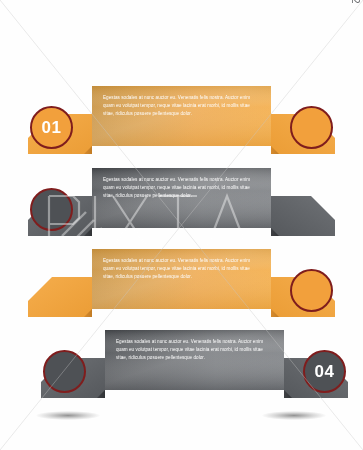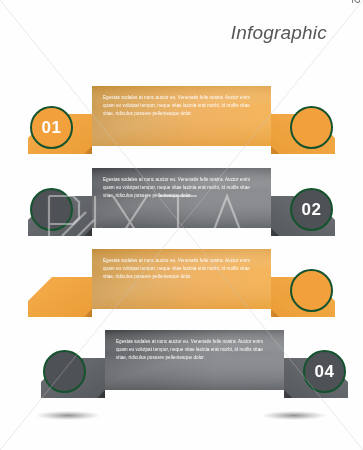--- a/index.html
+++ b/index.html
@@ -77,21 +77,21 @@
     height: 86px;
   }
   .banner svg { display: block; }
 
   
   .num-circle {
     position: absolute;
     width: 43px;
     height: 43px;
     border-radius: 50%;
-    border: 2px solid #14532d;
+    border: 2px solid #7f1d1d;
     box-sizing: border-box;
     display: flex;
     align-items: center;
     justify-content: center;
     font-size: 17px;
     font-weight: 700;
     color: #ffffff;
     letter-spacing: 0.5px;
     z-index: 20;
   }
@@ -119,21 +119,20 @@
                 rgba(100,100,100,0.25) 42%,
                 rgba(255,255,255,0) 72%);
     z-index: 5;
   }
 </style>
 </head>
 <body>
 
 <div id="canvas">
 
-  <div id="page-title">Infographic</div>
 
   <svg width="0" height="0" style="position:absolute">
     <defs>
       <linearGradient id="gradOrangeBody" x1="0" y1="0" x2="1" y2="0">
         <stop offset="0%" stop-color="#c8913f"></stop>
         <stop offset="22%" stop-color="#d79a43"></stop>
         <stop offset="58%" stop-color="#eda445"></stop>
         <stop offset="100%" stop-color="#f3ab45"></stop>
       </linearGradient>
       <linearGradient id="gradOrangeBodyV" x1="0" y1="0" x2="0" y2="1">
@@ -213,23 +212,20 @@
     <svg width="363" height="86" viewBox="0 0 363 86">
       <polygon points="28,60 52,36 92,36 92,76 28,76" fill="url(#gradGrayWingL)"></polygon>
       <polygon points="335,60 311,36 271,36 271,76 335,76" fill="url(#gradGrayWingR)"></polygon>
       <rect x="92" y="8" width="179" height="60" fill="url(#gradGrayBody)"></rect>
       <rect x="92" y="8" width="179" height="60" fill="url(#gradGrayBodyV)"></rect>
       <polygon points="92,68 92,76 84,76" fill="url(#gradGrayFoldL)" opacity="0.85"></polygon>
       <polygon points="271,68 271,76 279,76" fill="url(#gradGrayFoldL)" opacity="0.85"></polygon>
       <polygon points="92,8 271,8 271,68 92,68" fill="url(#sheen)"></polygon>
     </svg>
     <div class="num-circle gray blank" style="left:30px; top:28px;"></div>
-    <div class="num-circle gray" style="right:30px; top:28px;">
-      <span>02</span>
-    </div>
     <div class="body-text" style="left:103px; top:16px;">Egestas sodales at nunc auctor eu. Venenatis felis nostra. Auctor enim quam eu volutpat tempor, neque vitae lacinia erat morbi, id mollis vitae vitae, ridiculus posuere pellentesque dolor.</div>
   </div>
 
   <div class="banner" id="banner-3" style="top:241px;">
     <svg width="363" height="86" viewBox="0 0 363 86">
       <polygon points="28,60 52,36 92,36 92,76 28,76" fill="url(#gradOrangeWingL)"></polygon>
       <polygon points="335,60 311,36 271,36 271,76 335,76" fill="url(#gradOrangeWingR)"></polygon>
       <rect x="92" y="8" width="179" height="60" fill="url(#gradOrangeBody)"></rect>
       <rect x="92" y="8" width="179" height="60" fill="url(#gradOrangeBodyV)"></rect>
       <polygon points="92,68 92,76 84,76" fill="url(#gradOrangeFoldL)" opacity="0.85"></polygon>

